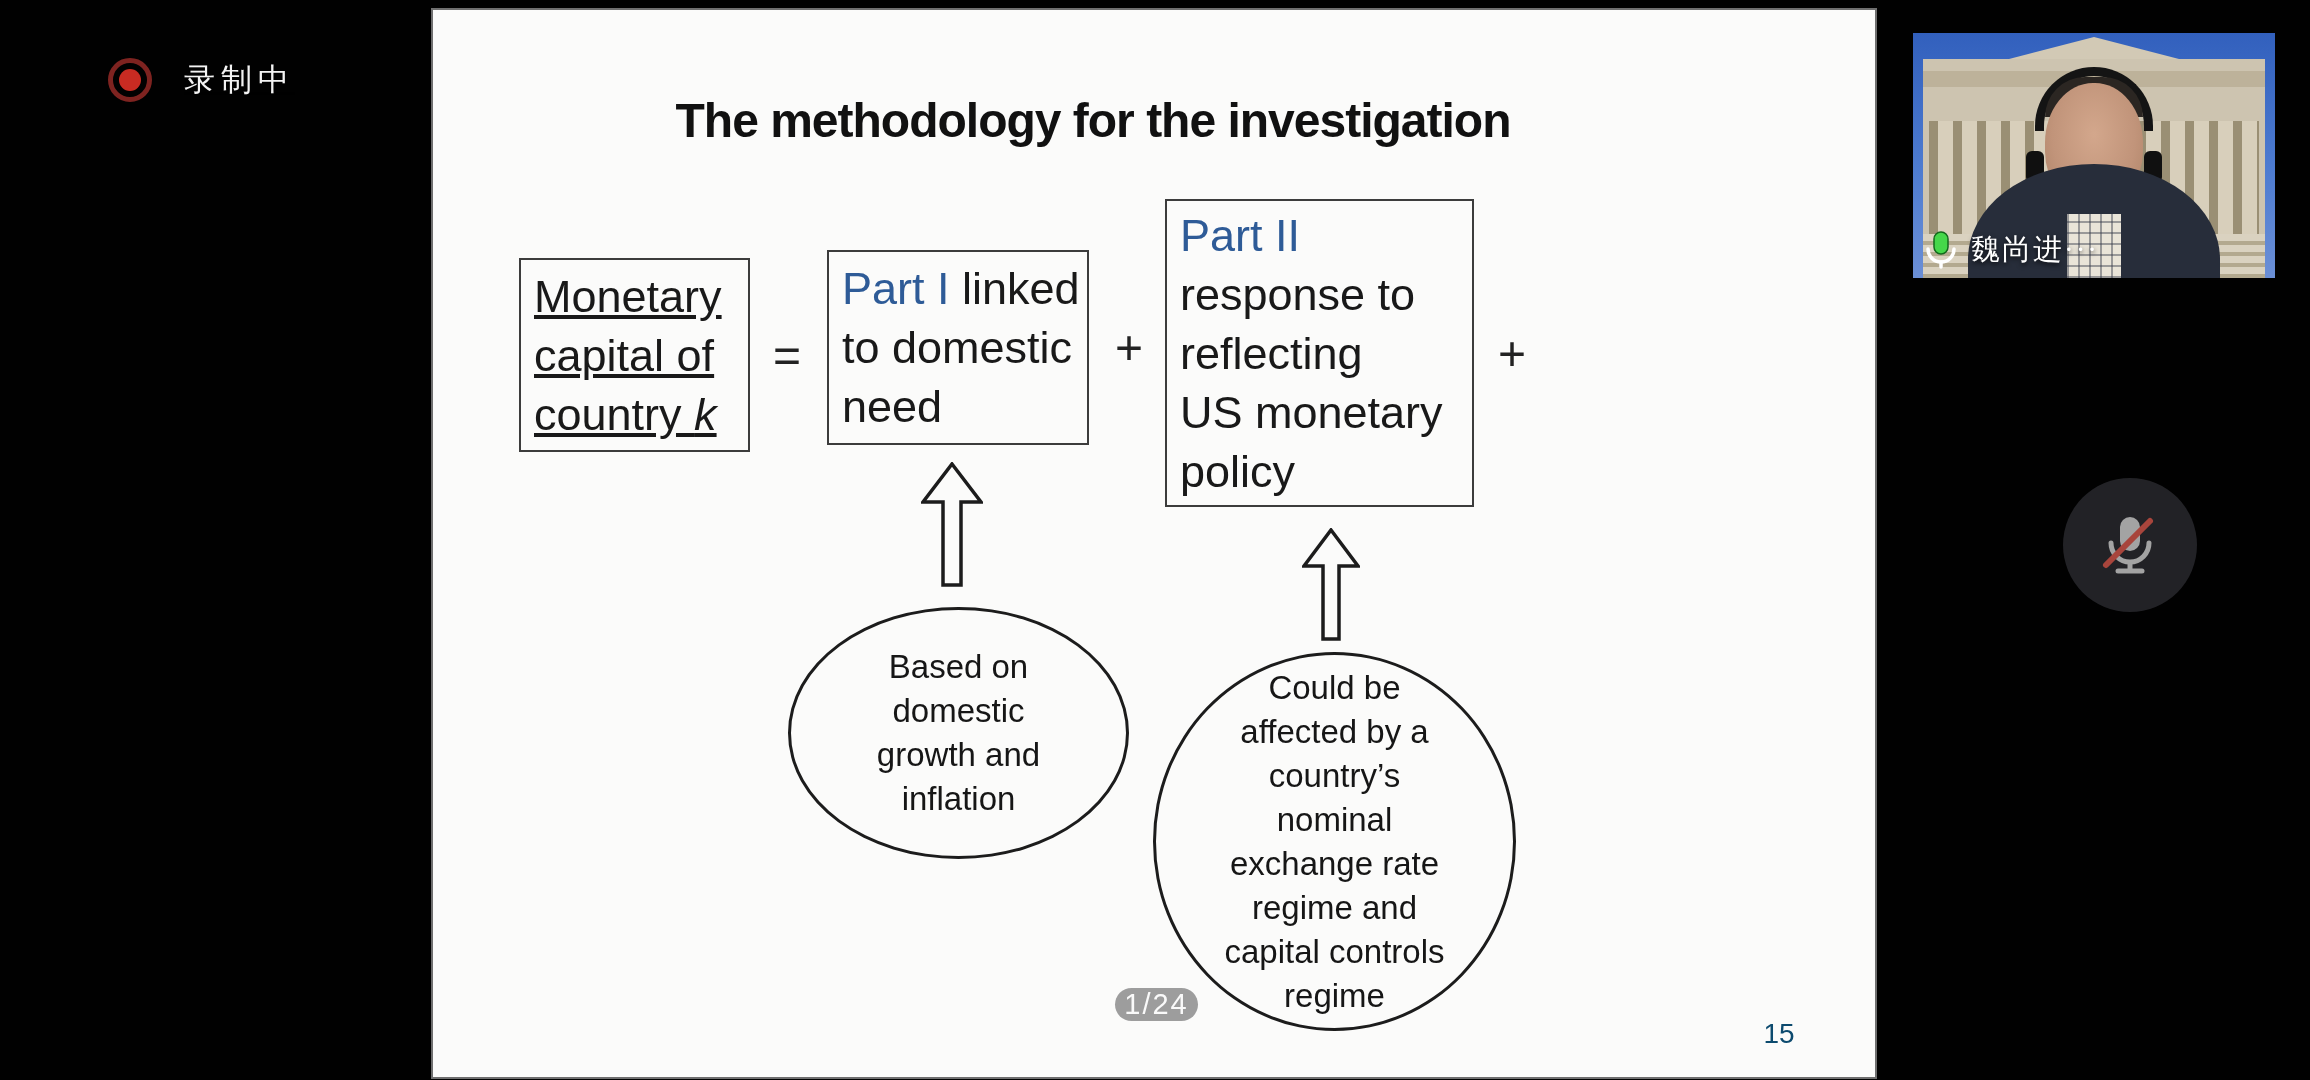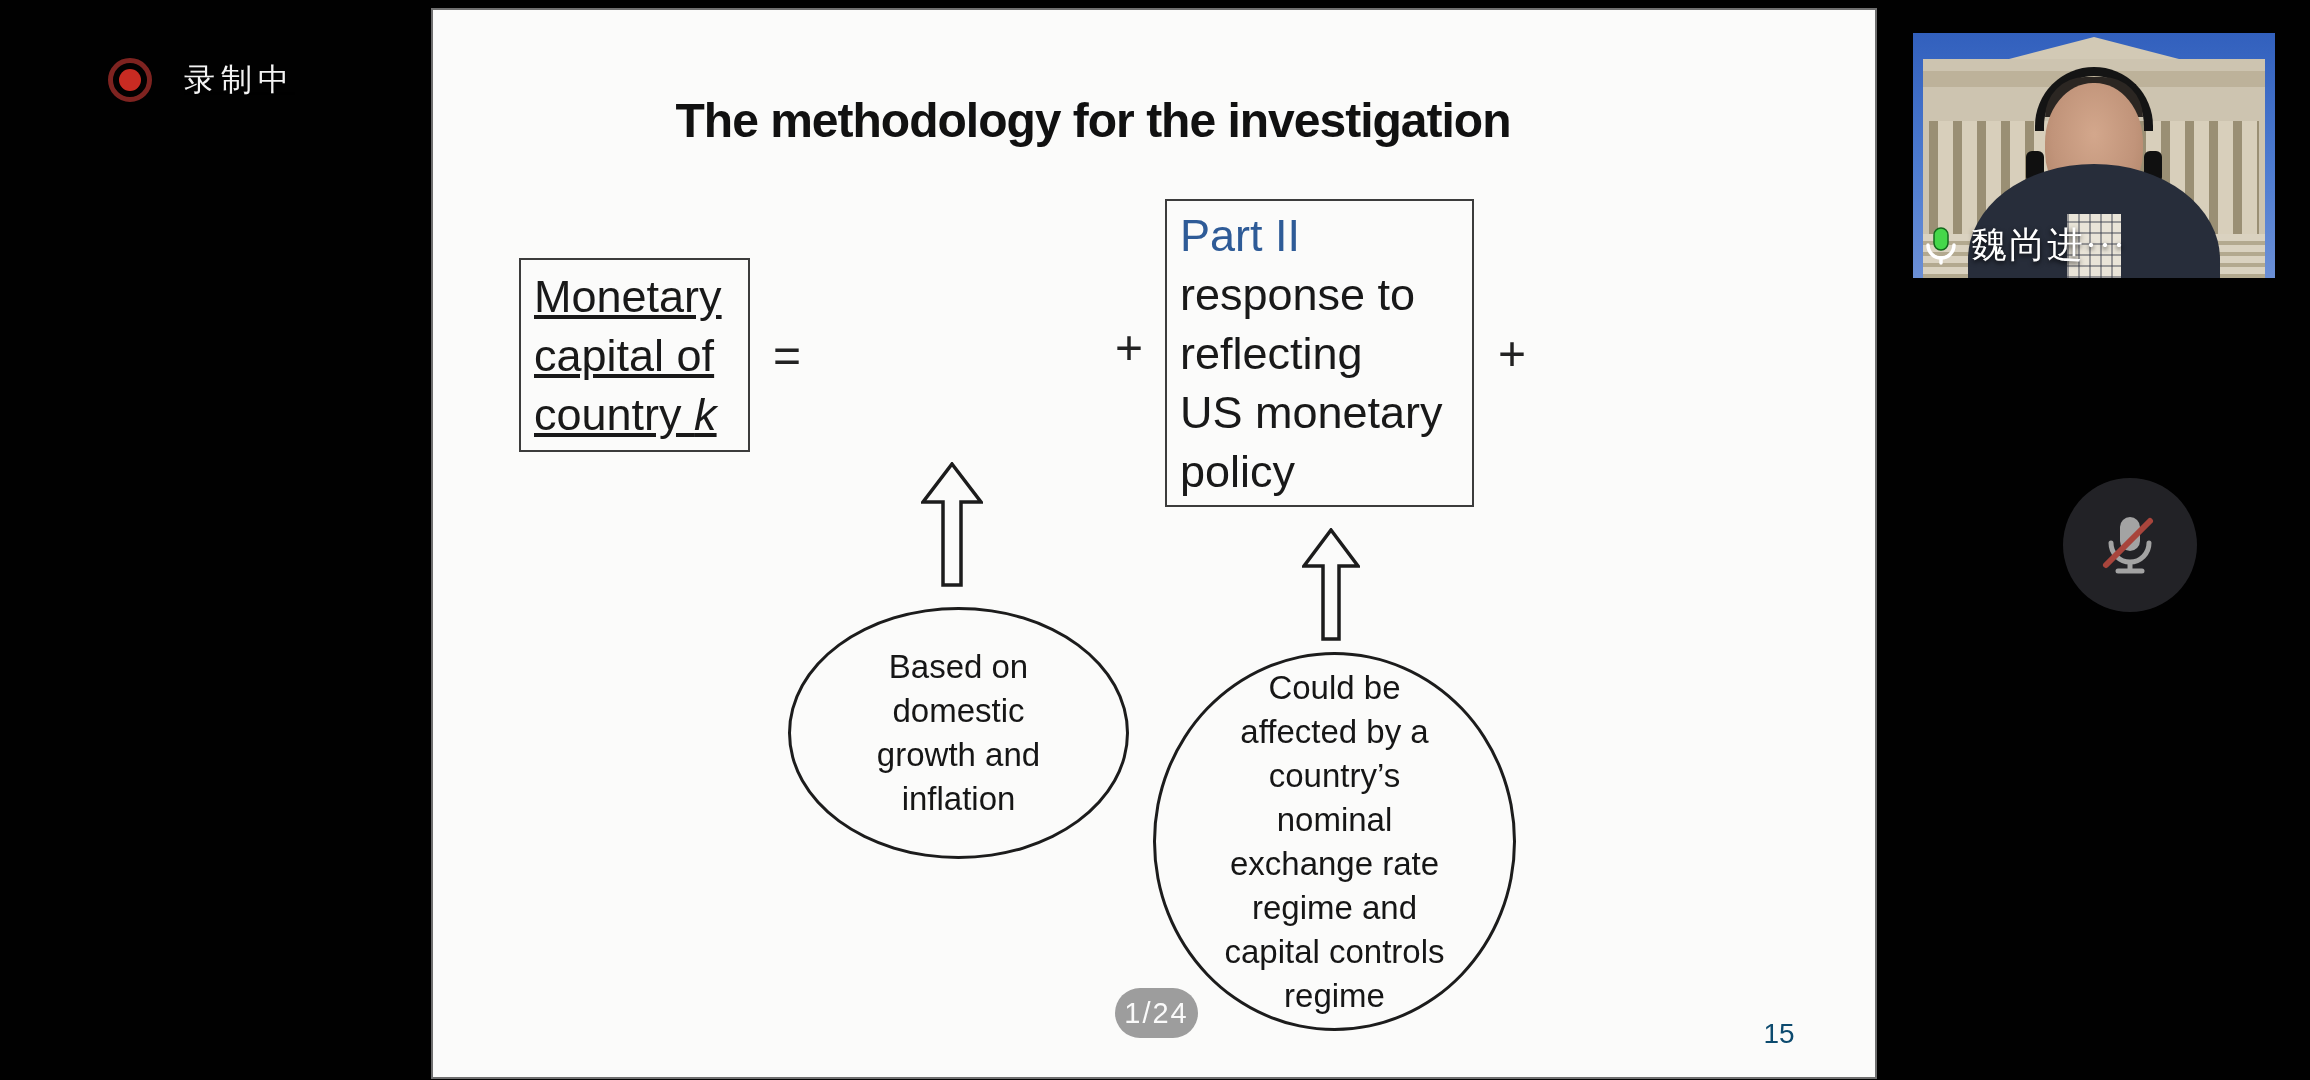--- a/index.html
+++ b/index.html
@@ -52,21 +52,21 @@
 
   .ellipse{
     position:absolute;box-sizing:border-box;border:3px solid #1c1c1c;border-radius:50%;
     display:flex;flex-direction:column;justify-content:center;align-items:center;
     font-size:33px;line-height:44px;color:#161616;text-align:center;background:#fbfbfa;
   }
   .ellipse1{left:355px;top:597px;width:341px;height:252px;}
   .ellipse2{left:720px;top:642px;width:363px;height:379px;}
 
   .page-badge{
-    position:absolute;left:682px;top:978px;width:83px;height:50px;border-radius:26px;
+    position:absolute;left:682px;top:978px;width:83px;height:33px;border-radius:26px;
     background:var(--badge-grey,#9d9d9d);color:#fafafa;font-size:29px;letter-spacing:2px;
     display:flex;align-items:center;justify-content:center;
   }
   .slide-page-number{
     position:absolute;left:1318px;top:1008px;width:56px;text-align:center;
     font-size:28px;color:#0c4a6e;
   }
 
   
   .webcam{
@@ -109,21 +109,21 @@
   .headphone-band{
     position:absolute;left:50%;top:34px;width:118px;height:64px;margin-left:-59px;
     box-sizing:border-box;border:9px solid #141414;border-bottom:none;
     border-radius:59px 59px 0 0;
   }
   .earcup{position:absolute;top:118px;width:18px;height:32px;background:#101010;border-radius:6px;}
   .earcup.left{left:50%;margin-left:-68px;}
   .earcup.right{left:50%;margin-left:50px;}
   .name-row{position:absolute;left:10px;bottom:8px;display:flex;align-items:center;gap:12px;}
   .participant-name{
-    font-size:36px;color:#ffffff;letter-spacing:2px;
+    font-size:29px;color:#ffffff;letter-spacing:2px;
     text-shadow:0 2px 5px rgba(0,0,0,.85);
     font-family:"Liberation Serif", serif;
   }
 
   
   .mute-btn{
     position:absolute;left:2063px;top:478px;width:134px;height:134px;border-radius:50%;
     background:#222226;display:flex;align-items:center;justify-content:center;
   }
 </style>
@@ -142,20 +142,25 @@
   <div class="slide-title">The methodology for the investigation</div>
 
   <div class="eq-box box1">
     <div class="box-line">Monetary</div>
     <div class="box-line">capital of</div>
     <div class="box-line"><span>country </span><i>k</i></div>
   </div>
 
   <div class="eq-op op-equals">=</div>
 
+  <div class="eq-box box2">
+    <div class="box-line"><span class="hl">Part I</span><span> linked</span></div>
+    <div class="box-line">to domestic</div>
+    <div class="box-line">need</div>
+  </div>
 
   <div class="eq-op op-plus1">+</div>
 
   <div class="eq-box box3">
     <div class="box-line"><span class="hl">Part II</span></div>
     <div class="box-line">response to</div>
     <div class="box-line">reflecting</div>
     <div class="box-line">US monetary</div>
     <div class="box-line">policy</div>
   </div>

